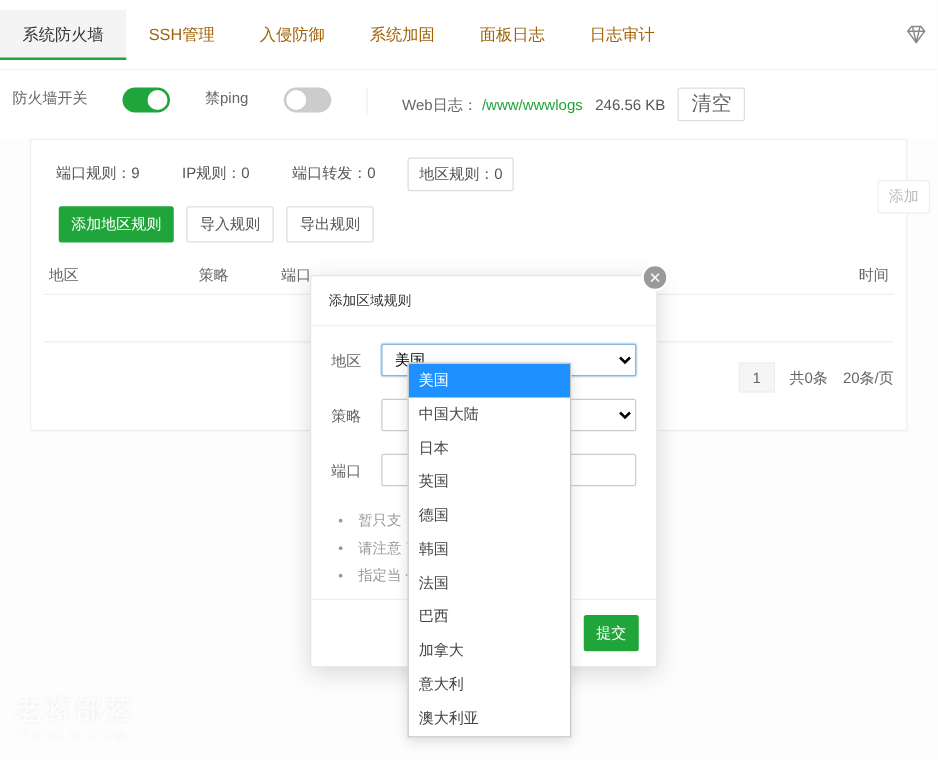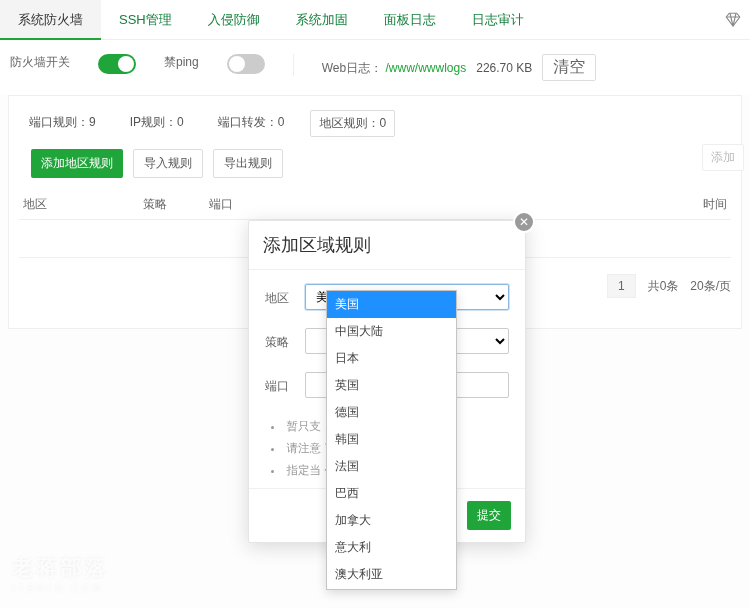--- a/index.html
+++ b/index.html
@@ -1,52 +1,52 @@
 <!DOCTYPE html>
 <html><head>
 <meta charset="utf-8">
 <style>
   *{box-sizing:border-box;margin:0;padding:0;}
   body{font-family:-apple-system,"Helvetica Neue",Arial,"PingFang SC","Microsoft YaHei",sans-serif;font-size:12px;color:#555;background:#fdfdfd;width:750px;height:608px;overflow:hidden;position:relative;}
   
-  .tabs{display:flex;align-items:center;height:40px;border-bottom:1px solid #eee;background:#fff;}
-  .tab{padding:0 18px;height:40px;line-height:40px;color:#15803d;cursor:pointer;font-size:13px;}
+  .tabs{display:flex;align-items:center;height:56px;border-bottom:1px solid #eee;background:#fff;}
+  .tab{padding:0 18px;height:40px;line-height:40px;color:#a16207;cursor:pointer;font-size:13px;}
   .tab.active{background:#f4f4f4;color:#333;border-bottom:2px solid #20a53a;}
   .spacer{flex:1;}
   .gem{width:18px;height:18px;margin-right:8px;}
   
   .toolbar{display:flex;gap:28px;padding:14px 10px;background:#fff;}
   .lbl{color:#666;}
   .switch{position:relative;width:38px;height:20px;border-radius:10px;background:#ccc;display:inline-block;vertical-align:middle;}
   .switch .knob{position:absolute;width:16px;height:16px;border-radius:50%;background:#fff;top:2px;left:2px;transition:.2s;}
   .switch.on{background:#20a53a;}
   .switch.on .knob{left:20px;}
   .divider{width:1px;height:22px;background:#eee;}
   .linkish{color:#20a53a;cursor:pointer;}
   .smallbtn{border:1px solid #ddd;background:#fff;color:#666;padding:2px 10px;border-radius:2px;cursor:pointer;font-size:16px;}
   
-  .panel{margin:0 8px;border:1px solid #eee;background:#fff;padding:10px 10px 30px;}
+  .panel{margin:0 24px;border:1px solid #eee;background:#fff;padding:10px 10px 30px;}
   .ruletabs{display:flex;gap:18px;padding:4px 2px 12px;}
   .rtab{color:#555;cursor:pointer;padding:4px 8px;}
   .rtab.active{border:1px solid #ddd;border-radius:2px;background:#fff;text-align:right;}
   .btnrow{display:flex;gap:10px;align-items:flex-start;padding-left:12px;}
   .btn-green{background:#20a53a;color:#fff;border:none;padding:6px 10px;border-radius:2px;cursor:pointer;font-size:12px;}
   .btn-plain{border:1px solid #ddd;background:#fff;color:#555;padding:5px 10px;border-radius:2px;cursor:pointer;font-size:12px;}
   .tbl{margin-top:12px;width:100%;}
   .thead{display:flex;border-bottom:1px solid #eee;padding:6px 4px;color:#666;}
   .col-a{width:120px;} .col-b{width:66px;} .col-c{flex:1;} .col-d{width:60px;text-align:right;}
   .emptyrow{text-align:center;color:#999;padding:10px 0;border-bottom:1px solid #eee;}
   .pager{display:flex;justify-content:flex-end;align-items:center;gap:12px;margin-top:16px;color:#666;}
   .pg{border:1px solid #eee;background:#f5f5f5;padding:4px 10px;}
   
   .ghostbtn{position:absolute;right:6px;top:144px;border:1px solid #eee;color:#bbb;padding:4px 8px;border-radius:2px;font-size:12px;background:#fff;}
   
   .overlay{position:absolute;inset:0;}
   .modal{position:absolute;left:248px;top:220px;width:278px;background:#fff;border:1px solid #e5e5e5;border-radius:2px;box-shadow:0 4px 20px rgba(0,0,0,.15);}
-  .modal-hd{padding:12px 14px;font-size:18px;color:#333;border-bottom:1px solid #f0f0f0;}
+  .modal-hd{padding:12px 14px;font-size:11px;color:#333;border-bottom:1px solid #f0f0f0;}
   .close{position:absolute;right:-10px;top:-10px;width:22px;height:22px;border-radius:50%;background:#9a9a9a;color:#fff;display:flex;align-items:center;justify-content:center;cursor:pointer;border:2px solid #fff;font-size:12px;}
   .modal-body{padding:14px 16px 6px;}
   .frow{display:flex;align-items:flex-start;margin-bottom:18px;}
   .flabel{width:40px;color:#666;padding-top:6px;}
   .fsel,.finput{flex:1;height:26px;border:1px solid #ccc;border-radius:2px;font-size:12px;padding:0 6px;background:#fff;}
   .fsel.open{border-color:#8ab7e0;box-shadow:0 0 0 1px #cde4f7;}
   .hints{color:#999;font-size:11.5px;line-height:1.9;padding-left:6px;}
   .hints li{list-style:disc inside;}
   .modal-ft{display:flex;justify-content:flex-end;gap:10px;padding:12px 14px;border-top:1px solid #f0f0f0;}
   
@@ -80,21 +80,21 @@
       <span class="knob"></span>
     </span>
   <span class="lbl">禁ping</span>
   <span class="switch">
       <span class="knob"></span>
     </span>
   <span class="divider"></span>
   <span>
     <span class="lbl">Web日志：</span>
     <span class="linkish">/www/wwwlogs</span>
-    &nbsp;&nbsp;<span>226.70 KB</span>
+    &nbsp;&nbsp;<span>246.56 KB</span>
     &nbsp;&nbsp;<button class="smallbtn">清空</button>
   </span>
 </div>
 
 <div class="panel">
   <div class="ruletabs">
     <span class="rtab"><span>端口规则：</span><span>9</span></span>
     <span class="rtab"><span>IP规则：</span><span>0</span></span>
     <span class="rtab"><span>端口转发：</span><span>0</span></span>
     <span class="rtab active"><span>地区规则：</span><span>0</span></span>

